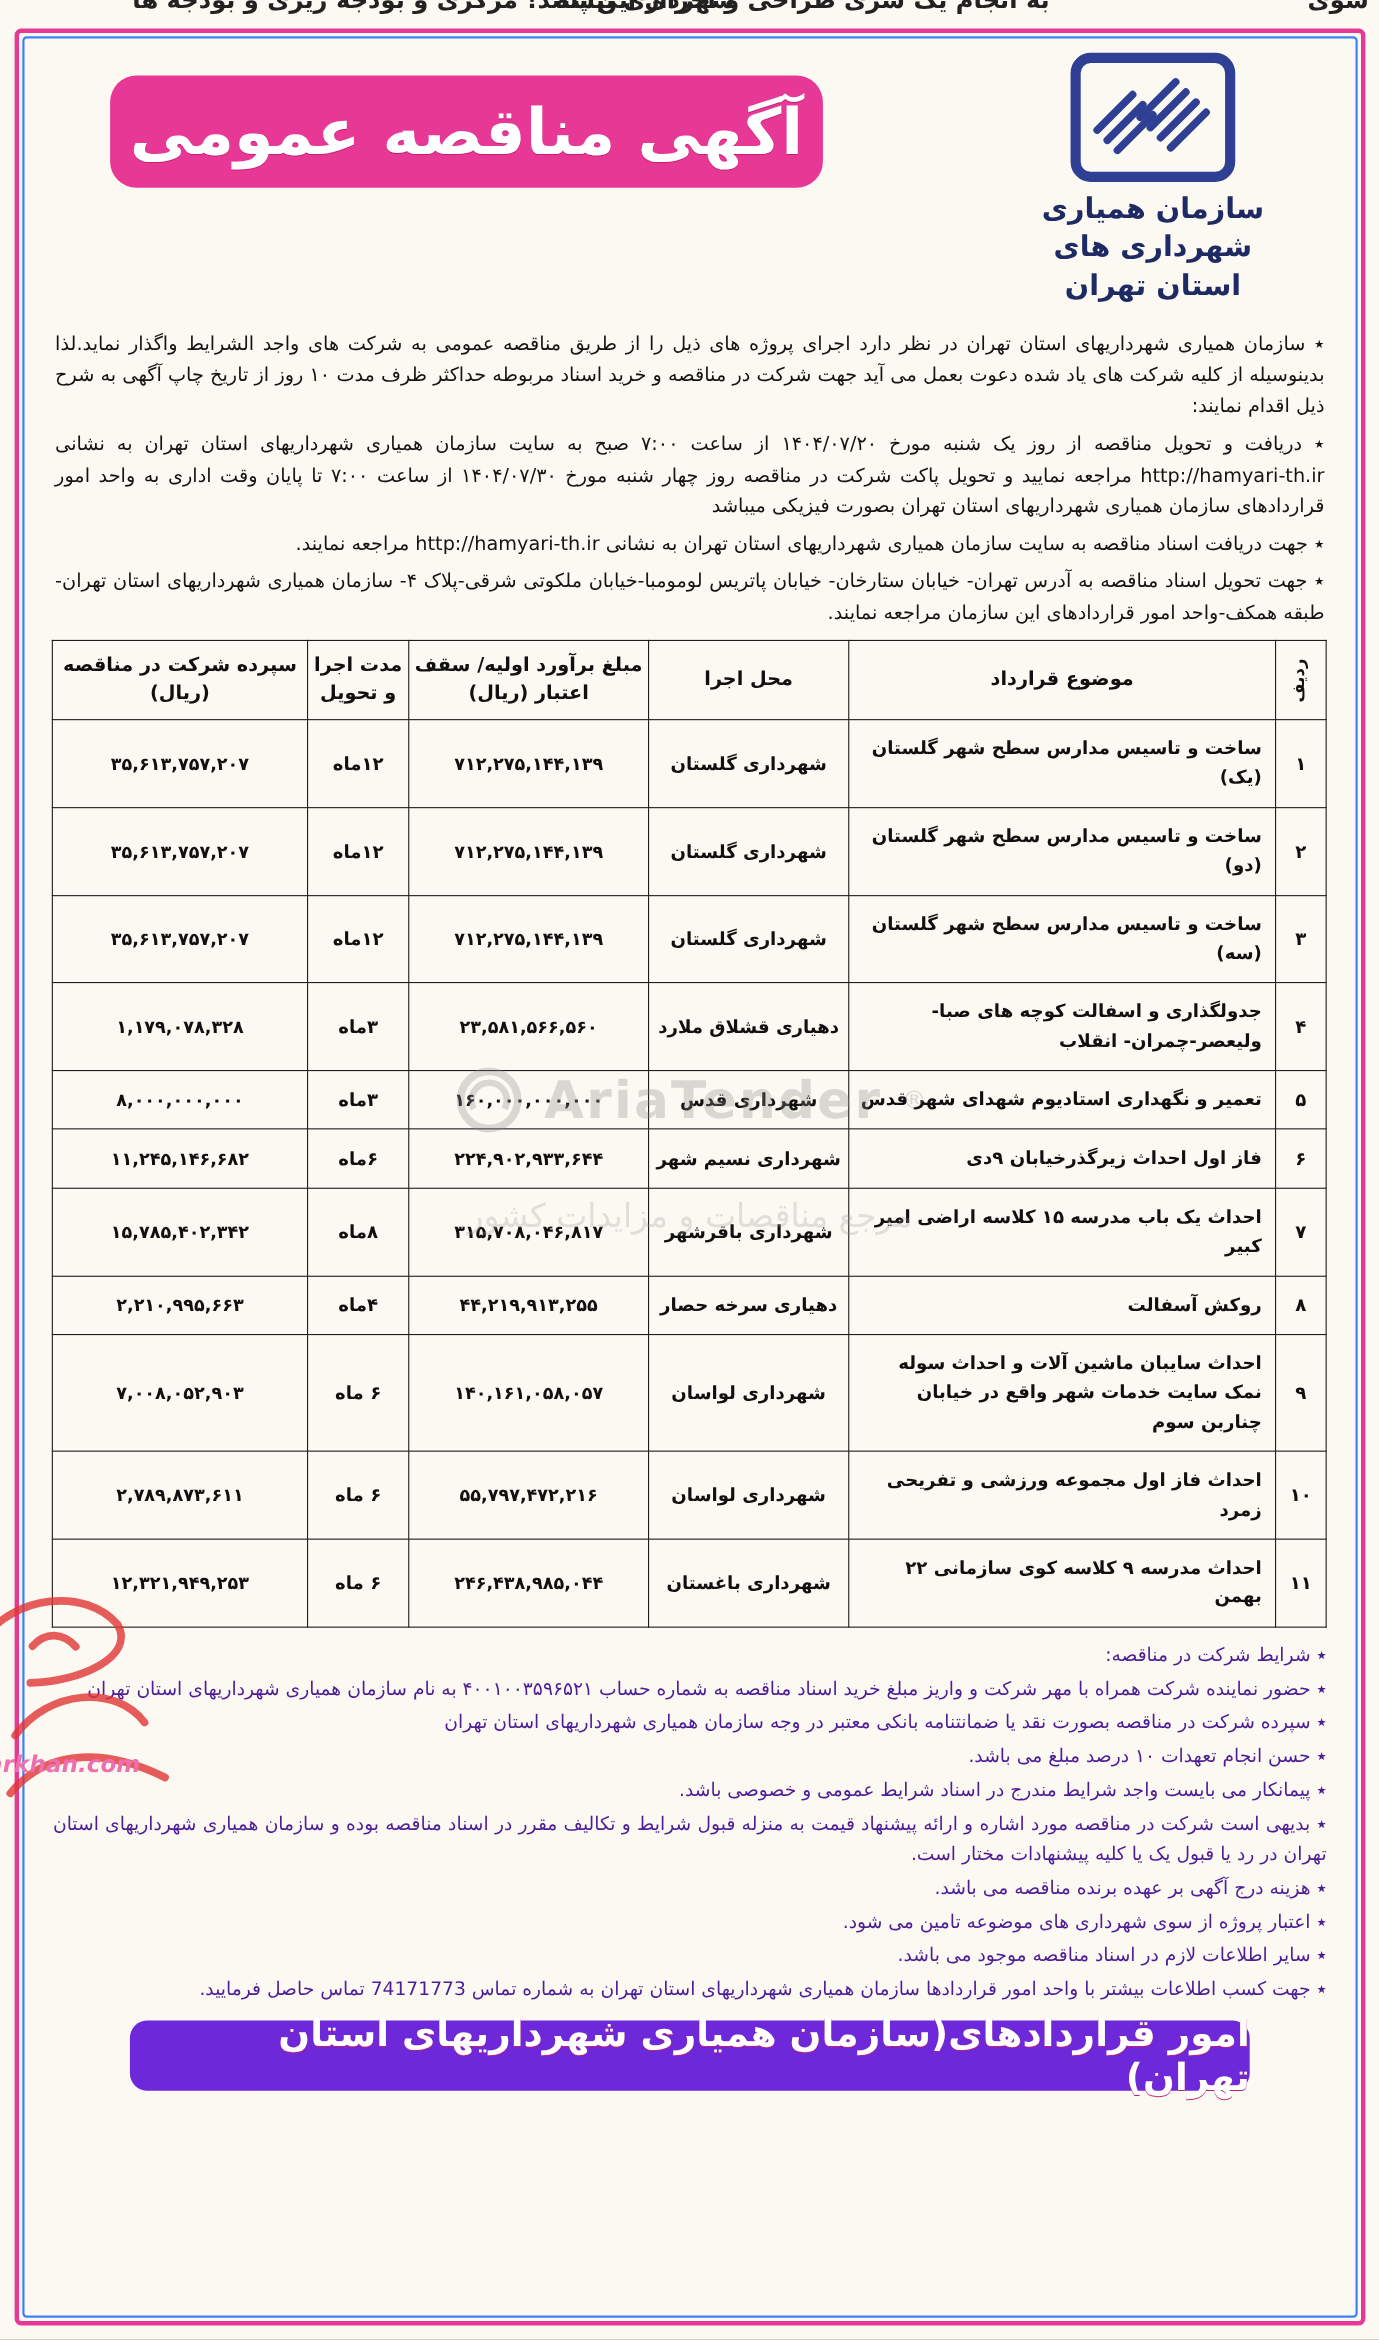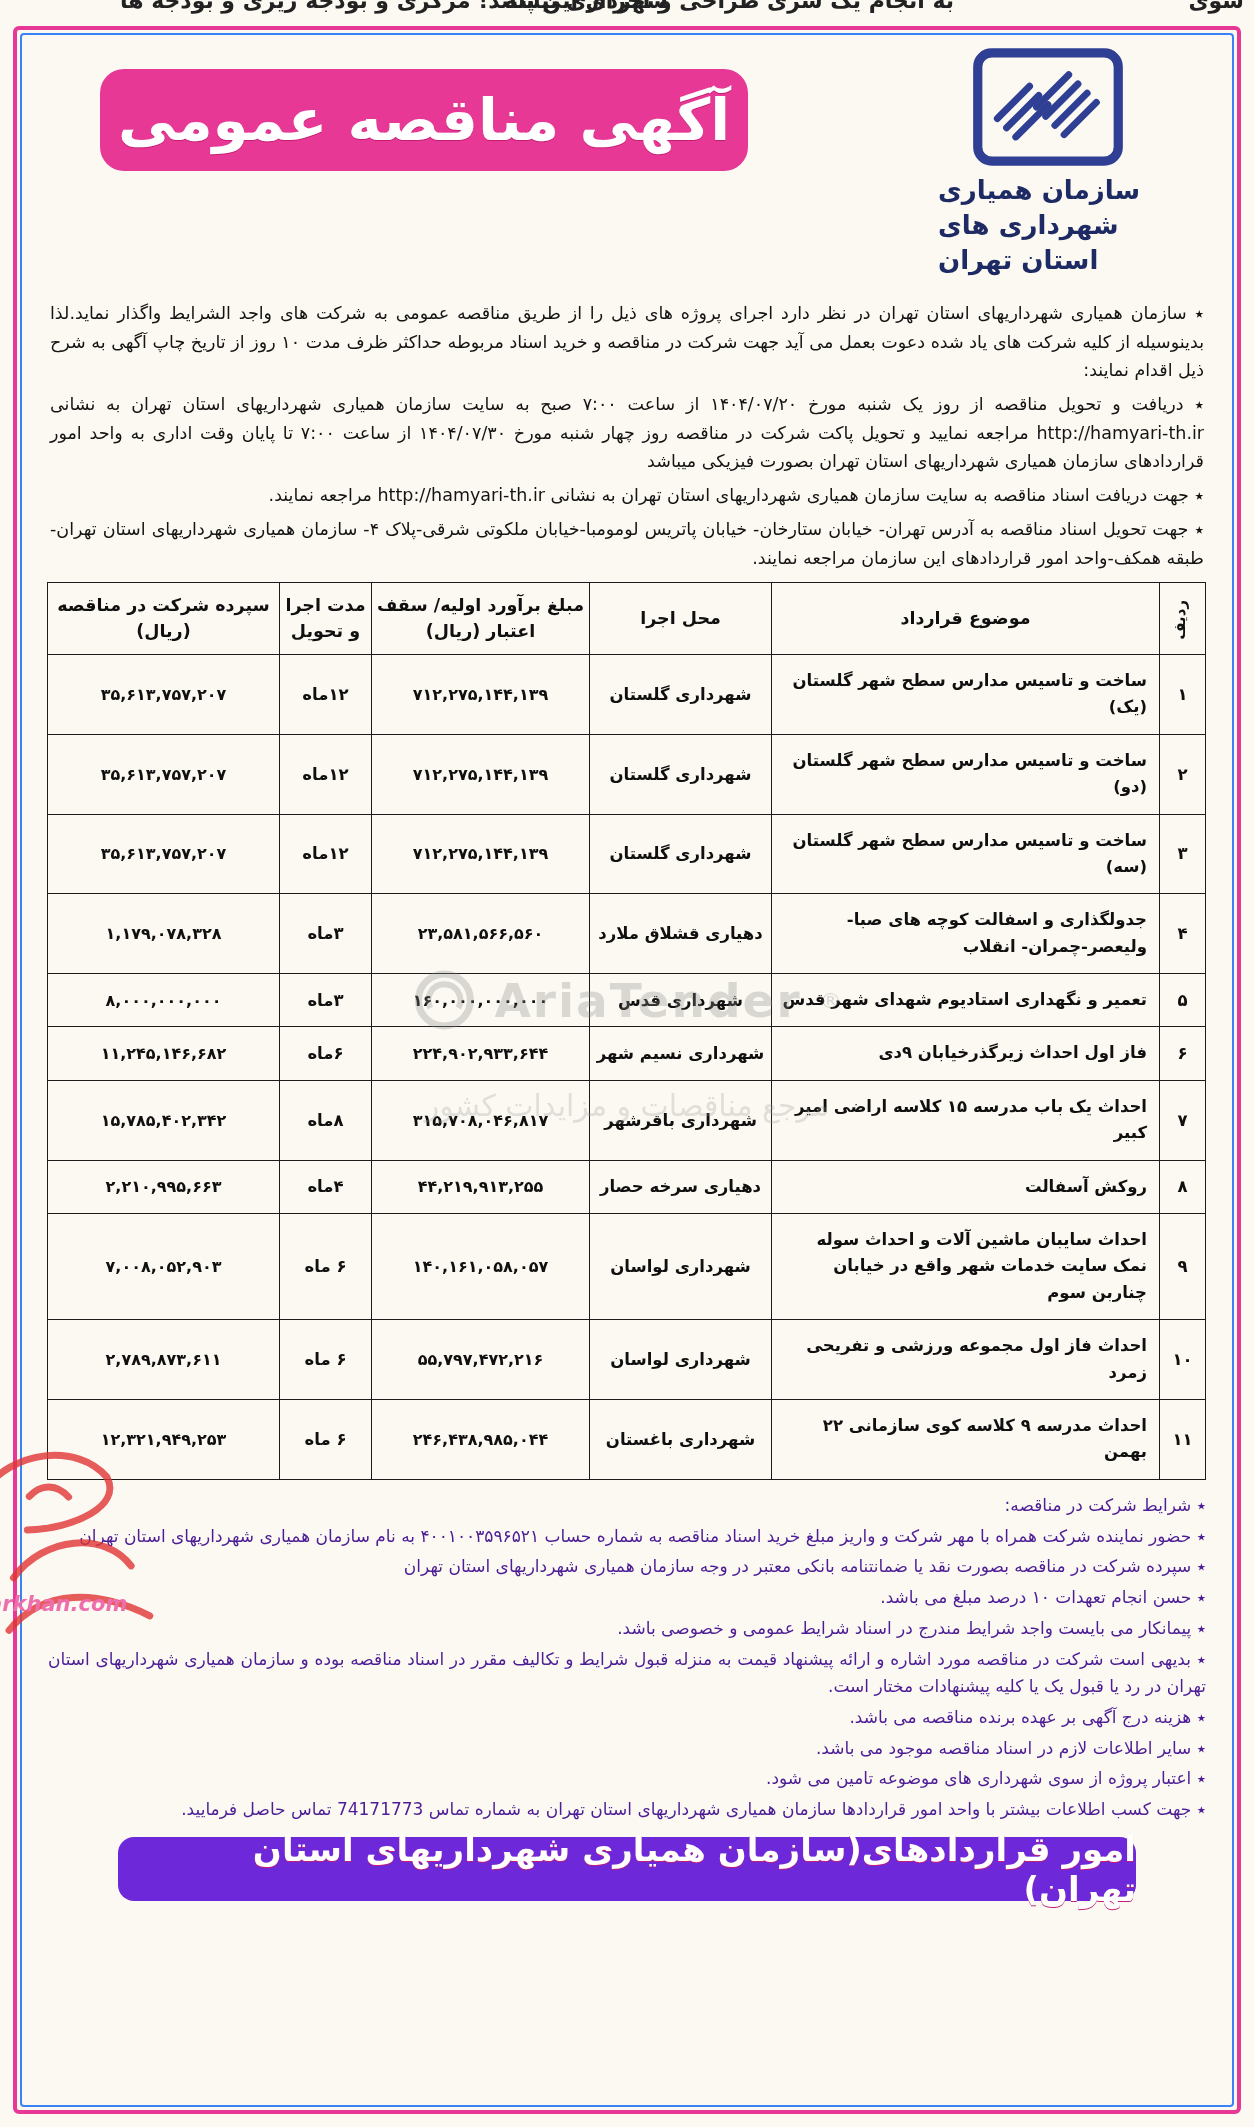--- a/index.html
+++ b/index.html
@@ -29,21 +29,21 @@
   .header { position:relative; height:252px; }
   .title-banner {
     position:absolute; top:24px; left:52px; width:648px; height:102px;
     background:#e73895; border-radius:24px;
     display:flex; align-items:center; justify-content:center;
   }
   .title-banner span {
     color:#fff; font-weight:bold; font-size:58px; letter-spacing:1px;
     text-shadow:0 1px 0 #c21f72;
   }
-  .logo-block { position:absolute; top:2px; right:48px; width:220px; text-align:left; }
+  .logo-block { position:absolute; top:2px; right:48px; width:220px; text-align:center; }
   .logo-block svg { width:152px; height:120px; display:block; margin:0 auto 6px auto; }
   .org-name { font-weight:bold; font-size:26px; color:#1e2a63; line-height:1.35; }
   
   .intro { padding:2px 2px 0 2px; }
   .intro p {
     font-size:17.5px; line-height:1.64; text-align:justify; margin-bottom:5px; color:#141414;
   }
   
   table {
     width:100%; border-collapse:collapse; table-layout:fixed;
@@ -253,22 +253,22 @@
       </table>
 
       <div class="conditions">
         <p>٭ شرایط شرکت در مناقصه:</p>
         <p>٭ حضور نماینده شرکت همراه با مهر شرکت و واریز مبلغ خرید اسناد مناقصه به شماره حساب ۴۰۰۱۰۰۳۵۹۶۵۲۱ به نام سازمان همیاری شهرداریهای استان تهران</p>
         <p>٭ سپرده شرکت در مناقصه بصورت نقد یا ضمانتنامه بانکی معتبر در وجه سازمان همیاری شهرداریهای استان تهران</p>
         <p>٭ حسن انجام تعهدات ۱۰ درصد مبلغ می باشد.</p>
         <p>٭ پیمانکار می بایست واجد شرایط مندرج در اسناد شرایط عمومی و خصوصی باشد.</p>
         <p>٭ بدیهی است شرکت در مناقصه مورد اشاره و ارائه پیشنهاد قیمت به منزله قبول شرایط و تکالیف مقرر در اسناد مناقصه بوده و سازمان همیاری شهرداریهای استان تهران در رد یا قبول یک یا کلیه پیشنهادات مختار است.</p>
         <p>٭ هزینه درج آگهی بر عهده برنده مناقصه می باشد.</p>
+        <p>٭ اعتبار پروژه از سوی شهرداری های موضوعه تامین می شود.</p>
         <p>٭ سایر اطلاعات لازم در اسناد مناقصه موجود می باشد.</p>
-        <p>٭ اعتبار پروژه از سوی شهرداری های موضوعه تامین می شود.</p>
         <p>٭ جهت کسب اطلاعات بیشتر با واحد امور قراردادها سازمان همیاری شهرداریهای استان تهران به شماره تماس 74171773 تماس حاصل فرمایید.</p>
       </div>
 
       <div class="footer-banner">
         <span>امور قراردادهای(سازمان همیاری شهرداریهای استان تهران)</span>
       </div>
 
     </div>
   </div>
 

